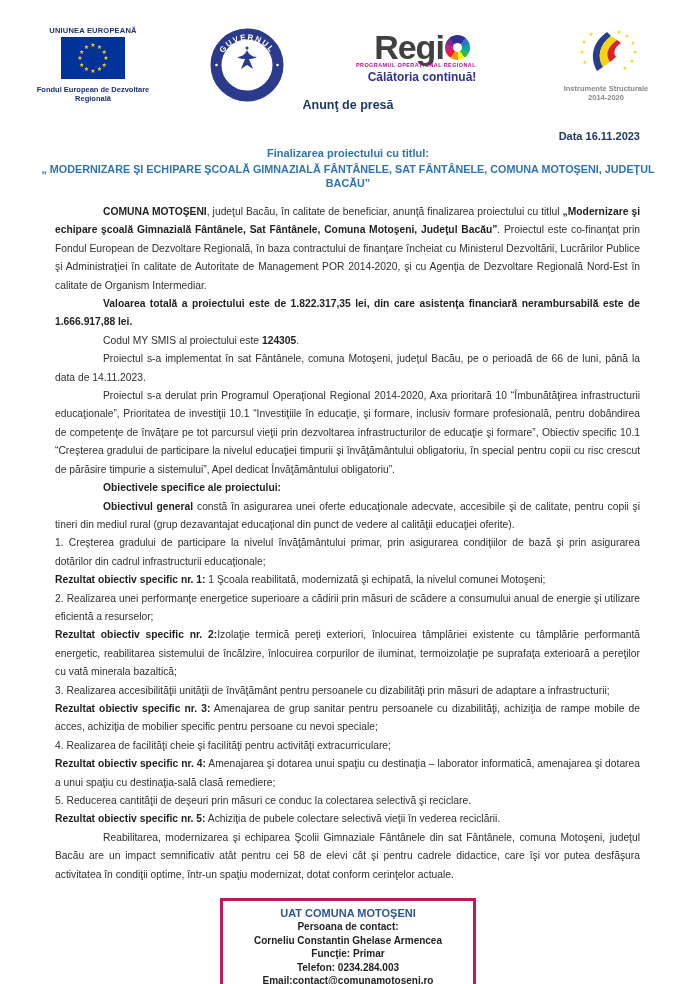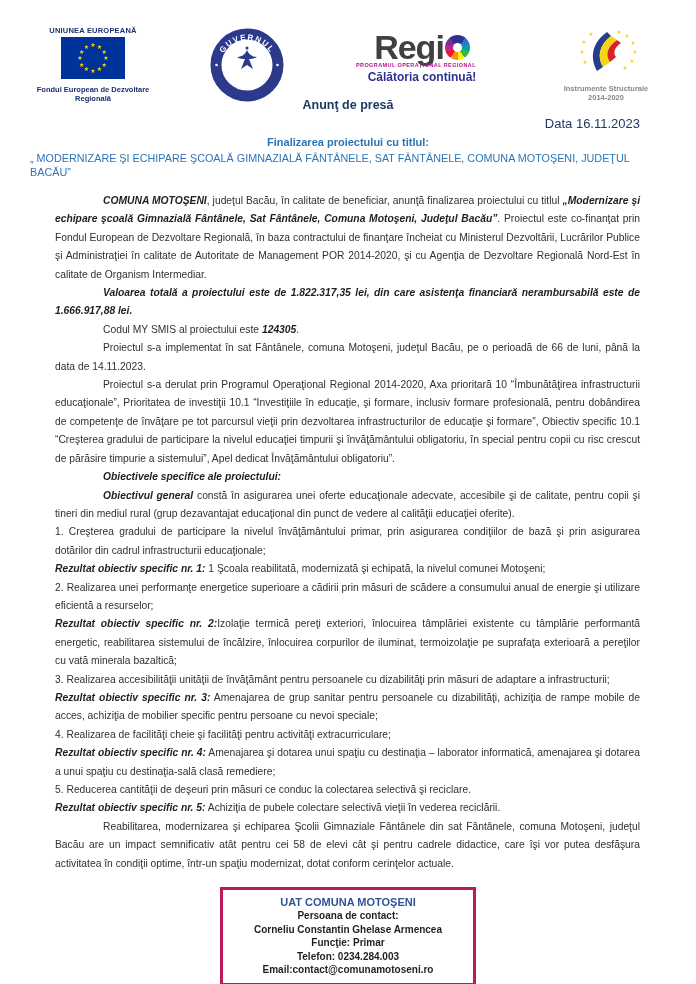--- a/index.html
+++ b/index.html
@@ -38,33 +38,33 @@
     content: ""; position: absolute; left: 8px; top: 8px;
     width: 9px; height: 9px; border-radius: 50%; background: #fff;
   }
   .regio-program { font-size: 5.5px; font-weight: bold; color: #b5108d; letter-spacing: 0.4px; margin-top: 0px; text-align: left; padding-left: 14px; }
   .regio-tagline { font-size: 12px; font-weight: bold; color: #2e3192; margin-top: 2px; }
   .si-logo { width: 104px; color: #85888b; margin-top: 2px; }
   .si-label { font-size: 7.5px; font-weight: bold; line-height: 9px; color: #85888b; }
 
   
   .press-title { text-align: center; font-size: 12.5px; font-weight: bold; color: #1f3864; margin-top: 6px; }
-  .press-date { text-align: right; font-size: 13px; font-weight: normal; color: #1f3864; margin: 4px 56px 0 0; }
+  .press-date { text-align: right; font-size: 11px; font-weight: bold; color: #1f3864; margin: 18px 56px 0 0; }
   .press-subtitle { text-align: center; font-size: 11px; font-weight: bold; color: #2e74b5; margin-top: 5px; }
-  .project-title { text-align: left; font-size: 10.8px; font-weight: normal; color: #2e74b5; margin: 3px 30px 0 30px; line-height: 14px; }
+  .project-title { text-align: center; font-size: 10.8px; font-weight: bold; color: #2e74b5; margin: 3px 30px 0 30px; line-height: 14px; }
 
   
   .body-text {
     margin: 13px 56px 0 55px;
     font-size: 10.3px; line-height: 18.4px;
     text-align: justify; color: #303030;
   }
   .para { margin: 0; }
   .para.indent { text-indent: 48px; }
-  .b { font-weight: bold; color: #1f1f1f; font-style: italic; }
+  .b { font-weight: bold; color: #1f1f1f; }
 
   
   .contact-box {
     width: 256px; margin: 14px auto 0 auto;
     border: 3px solid #be185d;
     text-align: center; padding: 5px 4px 6px 4px;
   }
   .contact-org { font-size: 11px; font-weight: bold; color: #2e5496; line-height: 14px; }
   .contact-line { font-size: 10px; font-weight: bold; color: #1f1f1f; line-height: 13.5px; }
 </style>

